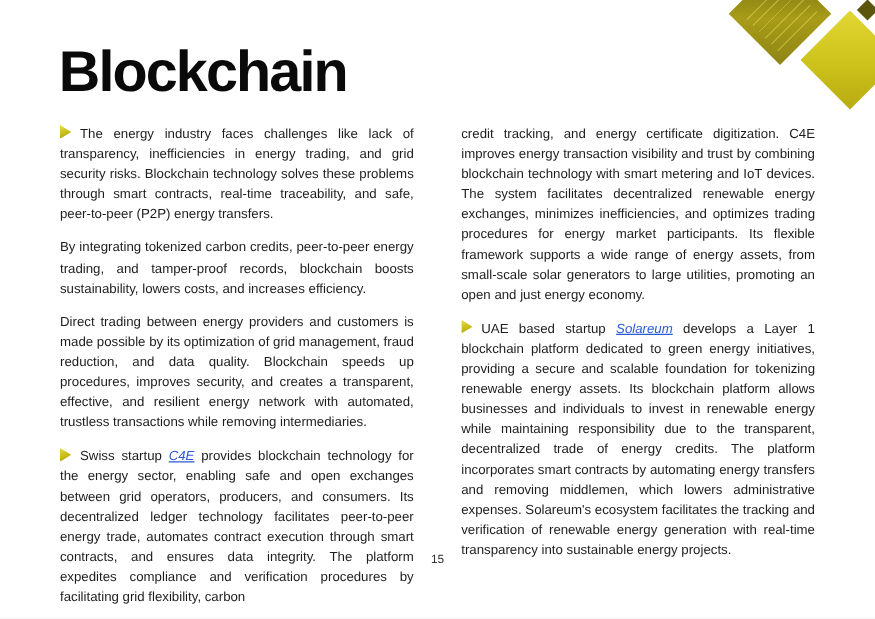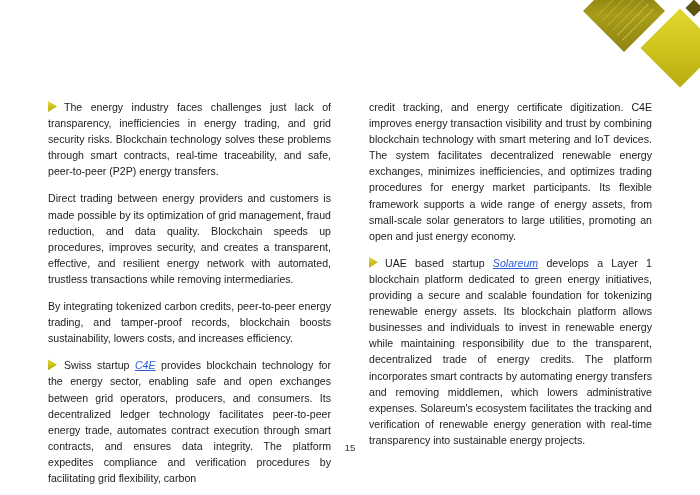--- a/index.html
+++ b/index.html
@@ -85,27 +85,28 @@
 <body>
 
 <div class="page">
 
   <div class="deco">
     <div class="diamond d-dark"></div>
     <div class="diamond d-bright"></div>
     <div class="diamond d-tiny"></div>
   </div>
 
+  <h1 class="title">Blockchain</h1>
 
   <div class="columns">
 
     <div class="col">
-      <p><span class="bullet"></span><span>The energy industry faces challenges just lack of transparency, inefficiencies in energy trading, and grid security risks. Blockchain technology solves these problems through smart contracts, real-time traceability, and safe, peer-to-peer (P2P) energy transfers.</span></p>
+      <p><span class="bullet"></span><span>The energy industry faces challenges like lack of transparency, inefficiencies in energy trading, and grid security risks. Blockchain technology solves these problems through smart contracts, real-time traceability, and safe, peer-to-peer (P2P) energy transfers.</span></p>
+      <p><span>By integrating tokenized carbon credits, peer-to-peer energy trading, and tamper-proof records, blockchain boosts sustainability, lowers costs, and increases efficiency.</span></p>
       <p><span>Direct trading between energy providers and customers is made possible by its optimization of grid management, fraud reduction, and data quality. Blockchain speeds up procedures, improves security, and creates a transparent, effective, and resilient energy network with automated, trustless transactions while removing intermediaries.</span></p>
-      <p><span>By integrating tokenized carbon credits, peer-to-peer energy trading, and tamper-proof records, blockchain boosts sustainability, lowers costs, and increases efficiency.</span></p>
       <p><span class="bullet"></span><span>Swiss startup </span><a class="link">C4E</a><span> provides blockchain technology for the energy sector, enabling safe and open exchanges between grid operators, producers, and consumers. Its decentralized ledger technology facilitates peer-to-peer energy trade, automates contract execution through smart contracts, and ensures data integrity. The platform expedites compliance and verification procedures by facilitating grid flexibility, carbon</span></p>
     </div>
 
     <div class="col">
       <p><span>credit tracking, and energy certificate digitization. C4E improves energy transaction visibility and trust by combining blockchain technology with smart metering and IoT devices. The system facilitates decentralized renewable energy exchanges, minimizes inefficiencies, and optimizes trading procedures for energy market participants. Its flexible framework supports a wide range of energy assets, from small-scale solar generators to large utilities, promoting an open and just energy economy.</span></p>
       <p><span class="bullet"></span><span>UAE based startup </span><a class="link">Solareum</a><span> develops a Layer 1 blockchain platform dedicated to green energy initiatives, providing a secure and scalable foundation for tokenizing renewable energy assets. Its blockchain platform allows businesses and individuals to invest in renewable energy while maintaining responsibility due to the transparent, decentralized trade of energy credits. The platform incorporates smart contracts by automating energy transfers and removing middlemen, which lowers administrative expenses. Solareum's ecosystem facilitates the tracking and verification of renewable energy generation with real-time transparency into sustainable energy projects.</span></p>
     </div>
 
   </div>
 

